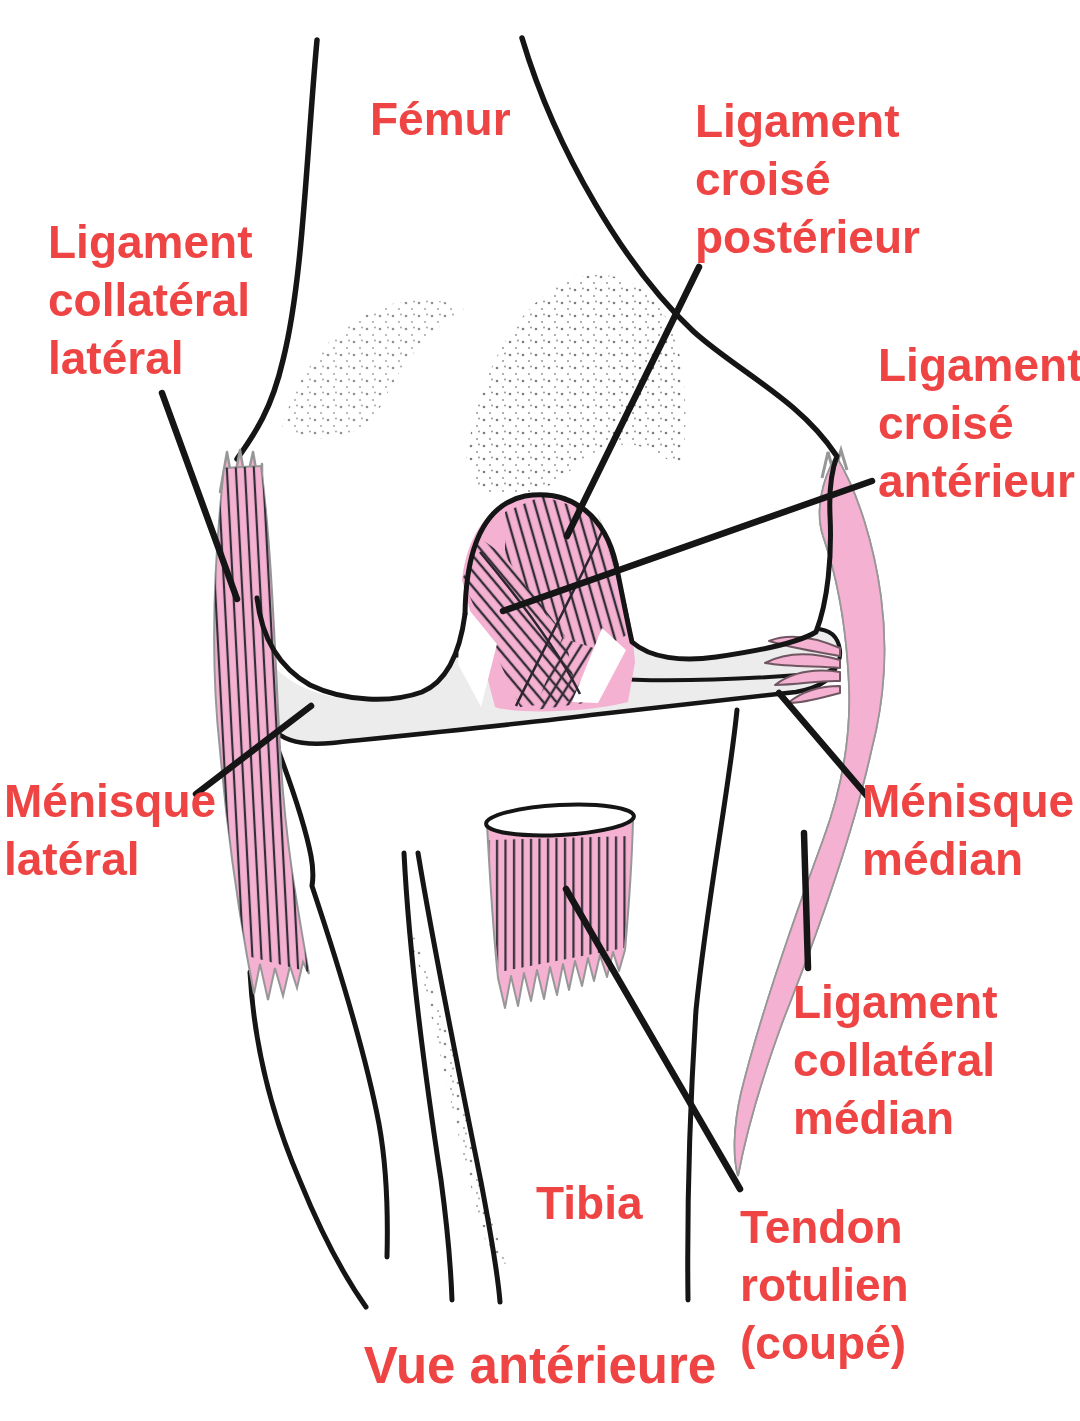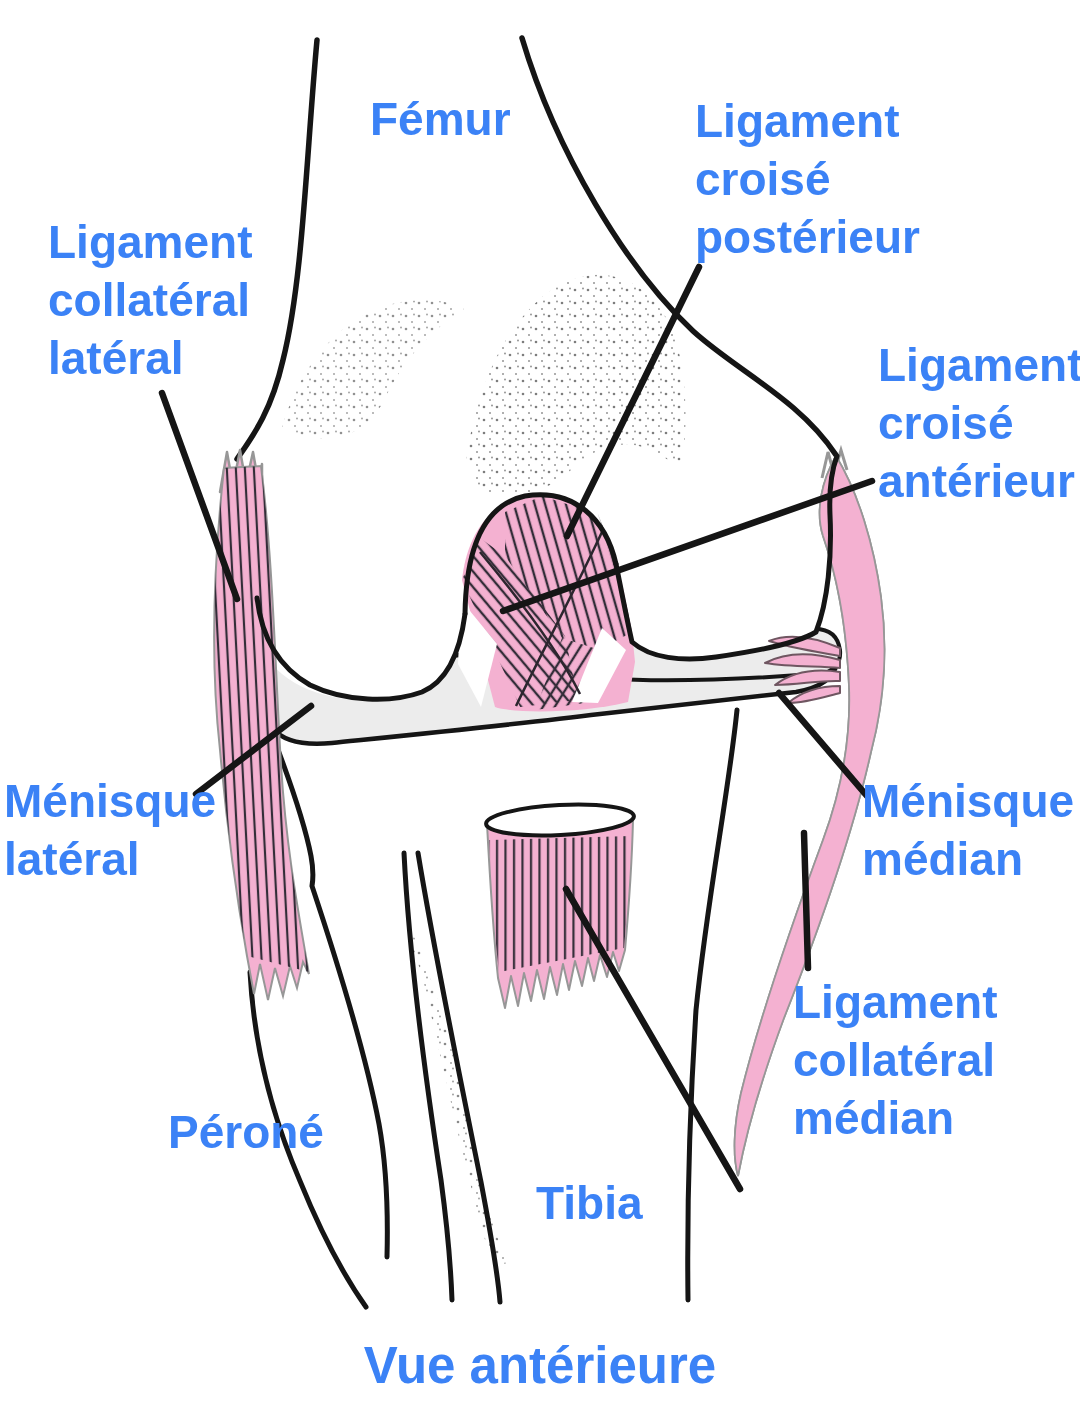--- a/index.html
+++ b/index.html
@@ -2,21 +2,21 @@
 <html><head>
 <meta charset="utf-8">
 <style>
   html,body{margin:0;padding:0;background:#ffffff;}
   .canvas{
     position:relative;width:1080px;height:1421px;background:#ffffff;overflow:hidden;
     font-family:"Liberation Sans", sans-serif;
   }
   .canvas svg{position:absolute;left:0;top:0;}
   .lbl{
-    position:absolute;color:#3b82f6;font-weight:600;font-size:46px;line-height:58px;
+    position:absolute;color:#ef4444;font-weight:600;font-size:46px;line-height:58px;
     white-space:pre-line;letter-spacing:0px;
   }
   .lbl.caption{font-size:51px;line-height:60px;left:0;right:0;text-align:center;}
 </style>
 </head>
 <body>
 
 <div class="canvas">
 
 <svg width="1080" height="1421" viewBox="0 0 1080 1421">
@@ -141,17 +141,18 @@
 <div class="lbl" style="left:878px;top:336px;">Ligament
 croisé
 antérieur</div>
 <div class="lbl" style="left:4px;top:772px;">Ménisque
 latéral</div>
 <div class="lbl" style="left:862px;top:772px;">Ménisque
 médian</div>
 <div class="lbl" style="left:793px;top:973px;">Ligament
 collatéral
 médian</div>
-<div class="lbl" style="left:168px;top:1103px;">Péroné</div>
 <div class="lbl" style="left:520px;top:1174px;margin-left:16px;">Tibia</div>
+<div class="lbl" style="left:740px;top:1198px;">Tendon rotulien
+(coupé)</div>
 <div class="lbl caption" style="top:1336px;">Vue antérieure</div>
 
 </div>
 
 </body></html>

